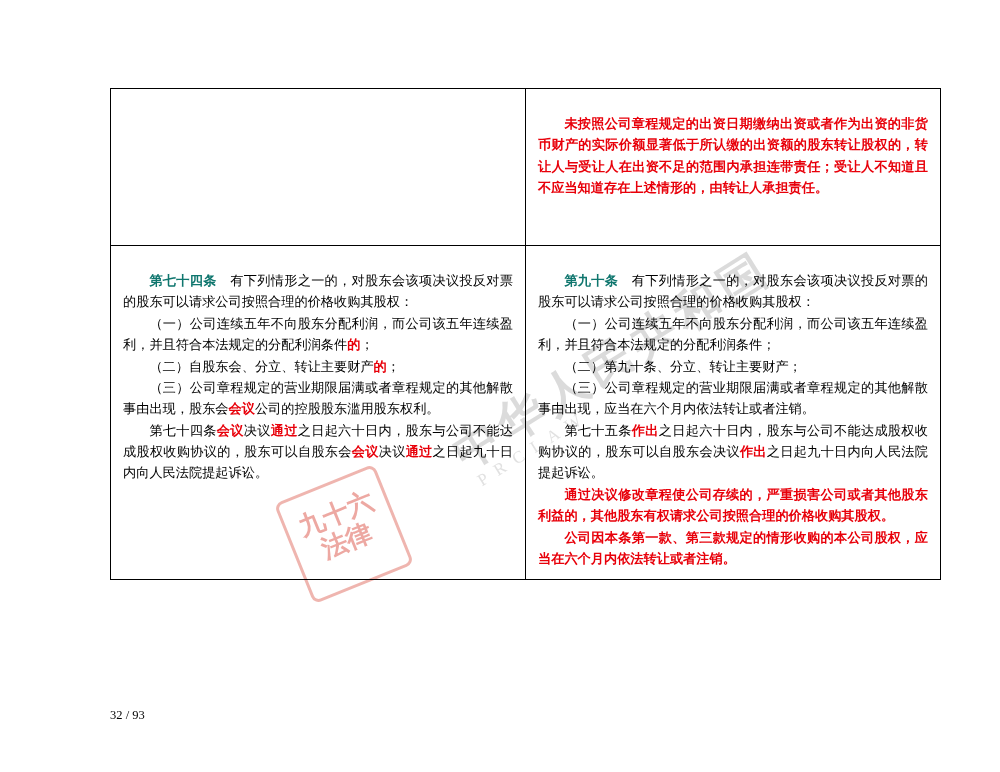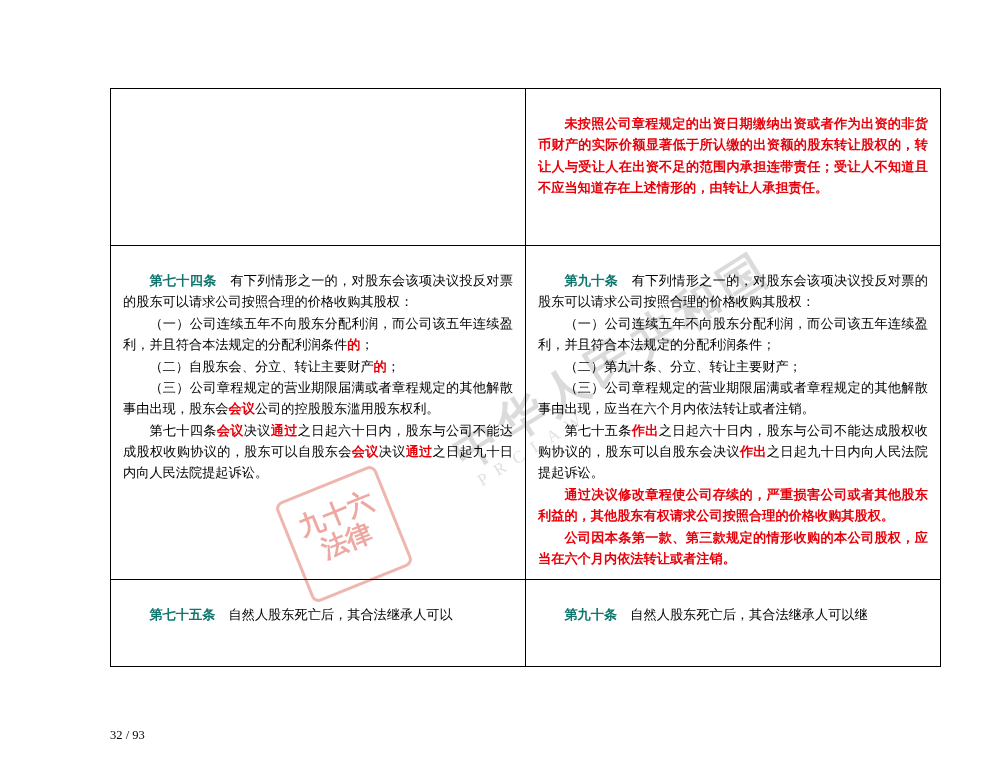--- a/index.html
+++ b/index.html
@@ -56,21 +56,20 @@
   }
   .row-top td { height: 122px; }
   .row-bottom td { height: 52px; }
   .footer {
     position: absolute;
     left: 110px;
     top: 708px;
     font-size: 12.5px;
     color: #000000;
     font-family: "Liberation Serif", serif;
-    margin-top: 20px;
   }
   
   .wm {
     position: absolute;
     pointer-events: none;
     user-select: none;
   }
   .wm-text {
     color: rgba(190,190,190,0.55);
     font-size: 46px;
@@ -143,30 +142,18 @@
               <p class="p"><span class="art">第九十条</span><span>　有下列情形之一的，对股东会该项决议投反对票的股东可以请求公司按照合理的价格收购其股权：</span></p>
               <p class="p"><span>（一）公司连续五年不向股东分配利润，而公司该五年连续盈利，并且符合本法规定的分配利润条件；</span></p>
               <p class="p"><span>（二）第九十条、分立、转让主要财产；</span></p>
               <p class="p"><span>（三）公司章程规定的营业期限届满或者章程规定的其他解散事由出现，应当在六个月内依法转让或者注销。</span></p>
               <p class="p"><span>第七十五条</span><span class="red">作出</span><span>之日起六十日内，股东与公司不能达成股权收购协议的，股东可以自股东会决议</span><span class="red">作出</span><span>之日起九十日内向人民法院提起诉讼。</span></p>
               <p class="p"><span class="red">通过决议修改章程使公司存续的，严重损害公司或者其他股东利益的，其他股东有权请求公司按照合理的价格收购其股权。</span></p>
               <p class="p"><span class="red">公司因本条第一款、第三款规定的情形收购的本公司股权，应当在六个月内依法转让或者注销。</span></p>
             </div>
         </td>
       </tr>
-      <tr class="row-bottom">
-        <td>
-          <div class="cell-inner" id="r2c0">
-              <p class="p"><span class="art">第七十五条</span><span>　自然人股东死亡后，其合法继承人可以</span></p>
-            </div>
-        </td>
-        <td>
-          <div class="cell-inner" id="r2c1">
-              <p class="p"><span class="art">第九十条</span><span>　自然人股东死亡后，其合法继承人可以继</span></p>
-            </div>
-        </td>
-      </tr>
     </tbody>
   </table>
 
   <div class="footer">32 / 93</div>
 
 </div>
 
 </body></html>

